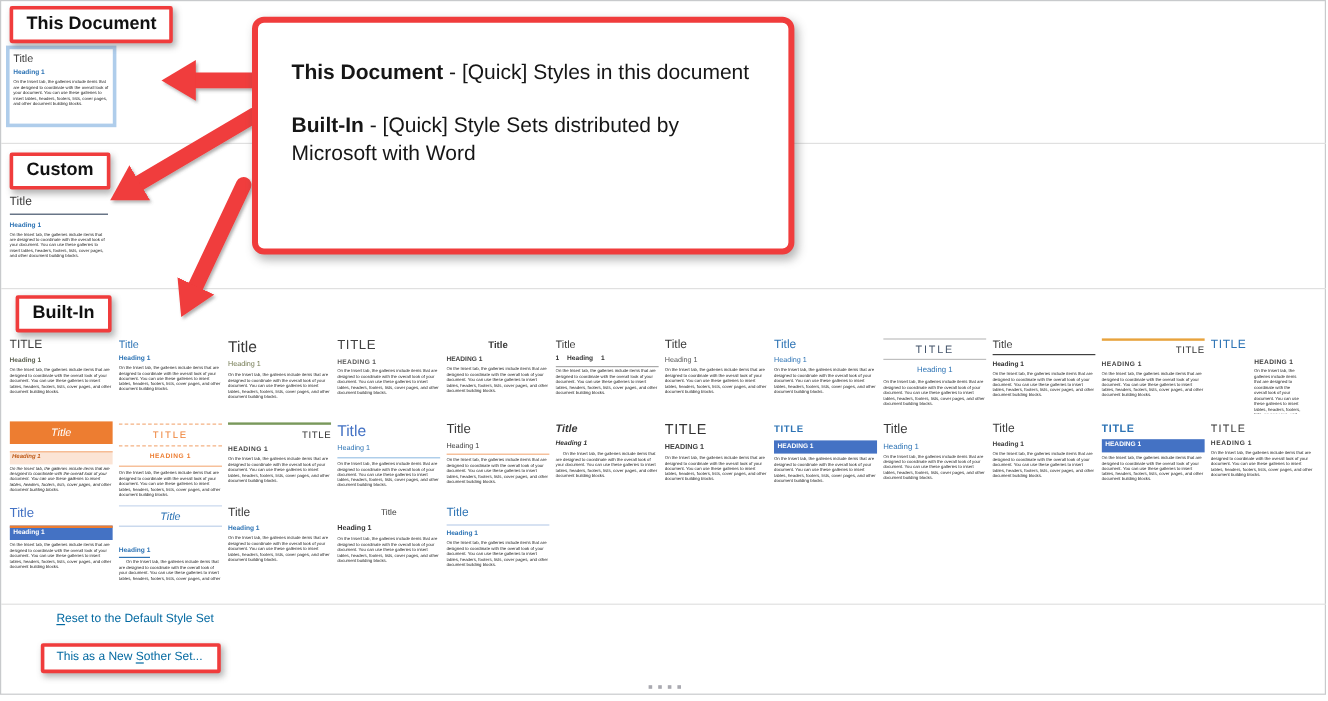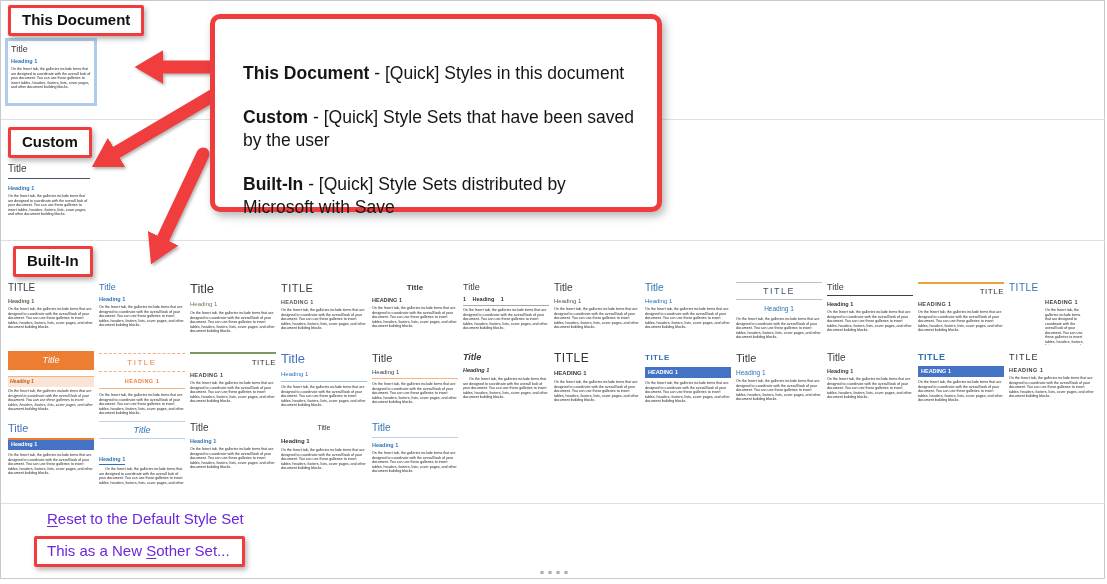--- a/index.html
+++ b/index.html
@@ -24,21 +24,21 @@
   }
   #label-this-document { left:8px; top:5px; }
   #label-custom       { left:8px; top:127px; }
   #label-builtin      { left:13px; top:246px; }
 
   
   .callout {
     position:absolute; left:210px; top:14px; width:452px; height:198px;
     background:#fff; border:5px solid #f03c3c; border-radius:10px;
     box-shadow:3px 4px 8px rgba(90,90,90,.45); z-index:7;
-    padding:43px 18px 0 28px; font-size:17.5px; line-height:1.32; color:#161616;
+    padding:30px 18px 0 28px; font-size:17.5px; line-height:1.32; color:#161616;
   }
   .ann-line { margin-bottom:21px; }
   .ann-line b { font-weight:bold; }
 
   
   .arrows { position:absolute; left:0; top:0; z-index:6; pointer-events:none; }
 
   
   .thumb {
     position:relative; width:86px; height:64px; background:#fff; overflow:hidden;
@@ -108,21 +108,21 @@
   .v-r3c1 .h{background:#4472C4;color:#fff;border-top:2px solid #ED7D31;padding:1px 3px 2px;margin-bottom:3px}
   .v-r3c2 .t{color:#2E74B5;font-style:italic;text-align:center;font-size:9px;border-top:1px solid #BDD0E9;border-bottom:1px solid #BDD0E9;padding:3px 0;margin:0 0 8px}
   .v-r3c2 .h{color:#2E74B5;border-bottom:1px solid #2E74B5;display:inline-block;padding-bottom:1px;margin-bottom:2px}
   .v-r3c2 .b{text-indent:10px}
   .v-r3c3 .t{font-size:10px} .v-r3c3 .h{color:#2E74B5}
   .v-r3c4 .t{font-size:7px;text-align:center;margin:3px 0 6px} .v-r3c4 .h{color:#333;font-size:6px}
   .v-r3c5 .t{color:#2E74B5;font-size:10px;border-bottom:1px solid #BDD0E9;padding-bottom:3px;margin-bottom:4px}
   .v-r3c5 .h{color:#2E74B5}
 
   
-  .menu-item { position:absolute; font-size:15px; color:#6d28d9; white-space:nowrap; z-index:2; }
+  .menu-item { position:absolute; font-size:10px; color:#0369a1; white-space:nowrap; z-index:2; }
   #menu-reset { left:47px; top:510px; }
   #menu-save-box {
     position:absolute; left:34px; top:536px; border:3px solid #f03c3c; border-radius:2px;
     box-shadow:2px 3px 5px rgba(90,90,90,.45); padding:3px 12px 5px 10px; background:#fff; z-index:2;
   }
   #menu-save { position:static; }
   .accel { text-decoration:underline; text-underline-offset:2px; }
 
   .grip { position:absolute; left:50%; transform:translateX(-50%); top:571px; display:flex; gap:5px; z-index:2; }
   .grip .dot { width:3px; height:3px; background:#a9a9b0; }
@@ -311,24 +311,21 @@
     <line x1="212" y1="96" x2="112" y2="155" marker-end="url(#ah)"></line>
     <line x1="203" y1="154" x2="161" y2="243" marker-end="url(#ah)"></line>
   </g>
 </svg>
 
 <div class="callout">
   <div class="ann-line">
     <b>This Document</b><span> - [Quick] Styles in this document</span>
   </div>
   <div class="ann-line">
-    <b>Custom</b><span> - [Quick] Style Sets that have been saved by the user</span>
-  </div>
-  <div class="ann-line">
-    <b>Built-In</b><span> - [Quick] Style Sets distributed by Microsoft with Save</span>
+    <b>Built-In</b><span> - [Quick] Style Sets distributed by Microsoft with Word</span>
   </div>
 </div>
 
 <div class="menu-item" id="menu-reset">
   <span class="accel">R</span><span>eset to the Default Style Set</span>
 </div>
 <div id="menu-save-box">
   <div class="menu-item" id="menu-save">
     <span>This as a New </span><span class="accel">S</span><span>other Set...</span>
   </div>

